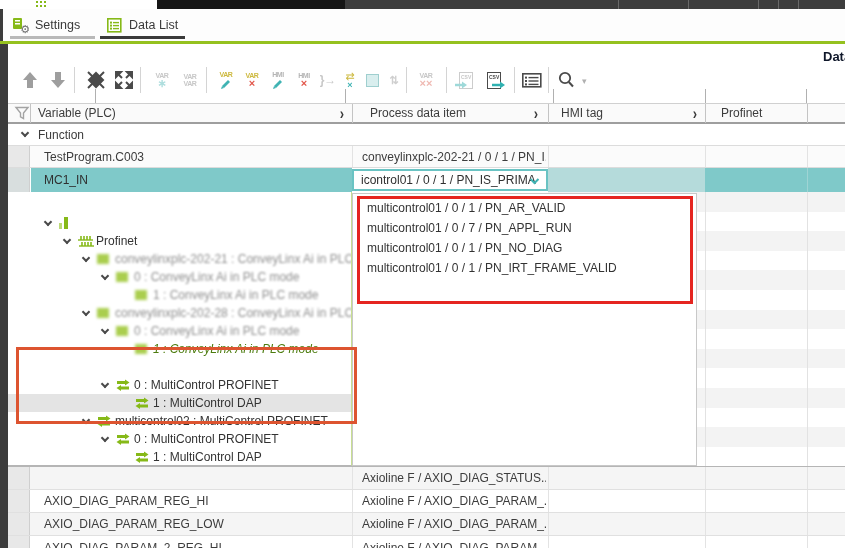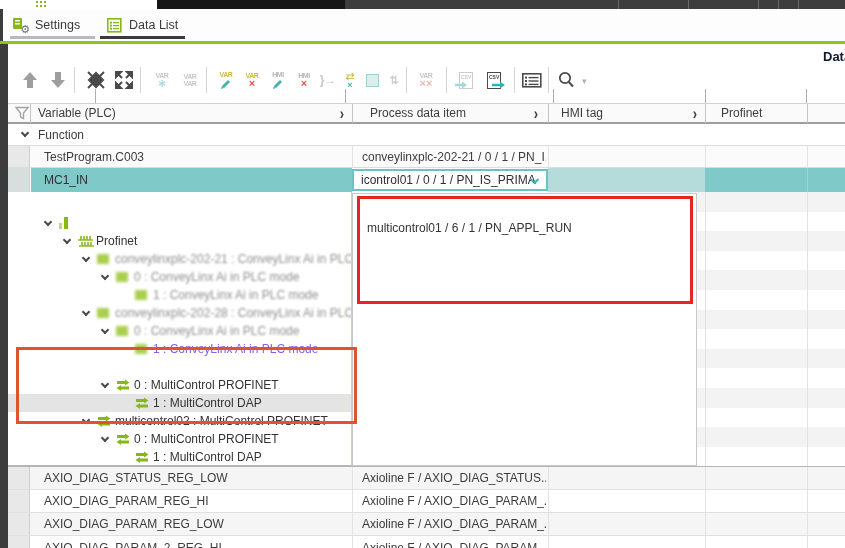--- a/index.html
+++ b/index.html
@@ -80,21 +80,21 @@
              border-right:1px solid #c8df92; border-bottom:1px solid #b5b5b5; z-index:5; overflow:hidden; }
   .trow { position:absolute; left:0; width:100%; height:18px; display:flex; align-items:center; }
   .lvl0{padding-left:18px}.lvl1{padding-left:37px}.lvl2{padding-left:56px}
   .lvl3{padding-left:75px}.lvl4{padding-left:94px}.lvl5{padding-left:113px}
   .tchev { width:14px; flex:0 0 14px; }
   .tchev i { display:inline-block; width:6px; height:6px; border-left:2px solid #4a4a4a; border-bottom:2px solid #4a4a4a; transform:rotate(-45deg); margin-bottom:2px; }
   .tchev.none { visibility:hidden; }
   .ticon { width:18px; flex:0 0 18px; display:flex; align-items:center; }
   .tlabel { white-space:nowrap; color:#333; }
   .blur-label { filter:blur(1.3px); color:#8f8f8f; }
-  .dim-label { color:#8b5cf6; }
+  .dim-label { color:#4d7c0f;font-style:italic; }
   .blur-icon { filter:blur(1.7px); }
   .hl { background:#e4e4e4; }
 
   
   .droppop { position:absolute; left:352px; top:193px; width:345px; height:273px; background:#fff;
              border:1px solid #c8c8c8; z-index:5; }
   .ditem { position:absolute; left:1px; width:330px; height:20px; display:flex; align-items:center;
            padding-left:13px; color:#333; white-space:nowrap; }
 
   
@@ -534,31 +534,33 @@
           <polygon points="9,0.5 13.5,3.5 9,6.5" fill="#86b918"></polygon>
           <rect x="5" y="7.5" width="8" height="3" fill="#86b918"></rect>
           <polygon points="5,6 0.5,9 5,12" fill="#86b918"></polygon>
         </svg>
     </span>
     <span class="tlabel">1 : MultiControl DAP</span>
   </div>
 </div>
 
 <div class="droppop">
-  <div class="ditem" style="top:24px">multicontrol01 / 6 / 1 / PN_APPL_RUN</div>
+  <div class="ditem" style="top:4px">multicontrol01 / 0 / 1 / PN_AR_VALID</div>
+  <div class="ditem" style="top:24px">multicontrol01 / 0 / 7 / PN_APPL_RUN</div>
+  <div class="ditem" style="top:44px">multicontrol01 / 0 / 1 / PN_NO_DIAG</div>
+  <div class="ditem" style="top:64px">multicontrol01 / 0 / 1 / PN_IRT_FRAME_VALID</div>
 </div>
 
 <div class="rect-red"></div>
 <div class="rect-orange"></div>
 
 <div class="btmline"></div>
 
 <div class="grow" style="top:467px;height:23px;background:#f5f5f5;border-bottom:1px solid #e0e0e0;z-index:2">
   <div class="handle"></div>
-  <span class="celltext" style="left:36px">AXIO_DIAG_STATUS_REG_LOW</span>
   <div class="vdiv" style="left:344px"></div>
   <span class="celltext" style="left:354px;width:184px">Axioline F / AXIO_DIAG_STATUS...</span>
   <div class="vdiv" style="left:540px"></div>
     <div class="vdiv" style="left:697px"></div>
     <div class="vdiv" style="left:799px"></div>
 </div>
 
 <div class="grow" style="top:490px;height:23px;background:#ffffff;border-bottom:1px solid #e0e0e0;z-index:2">
   <div class="handle"></div>
   <span class="celltext" style="left:36px">AXIO_DIAG_PARAM_REG_HI</span>

